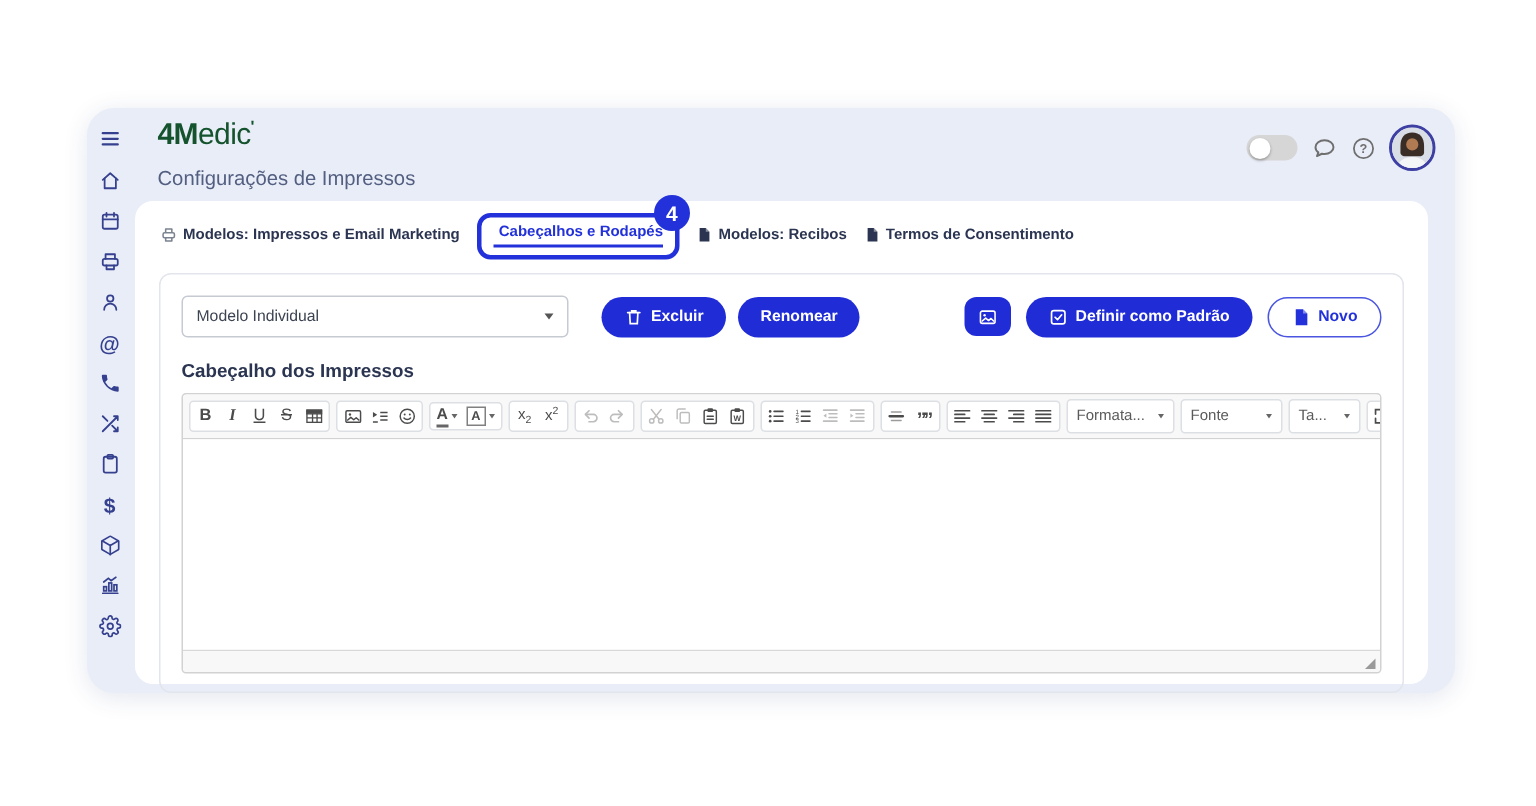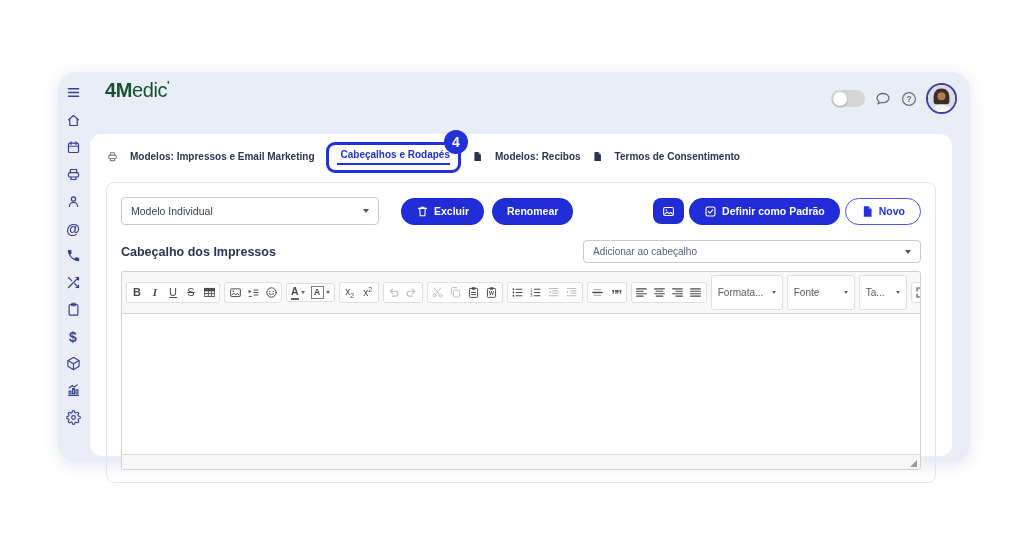--- a/index.html
+++ b/index.html
@@ -20,60 +20,60 @@
   .hdr-right{position:absolute;right:13px;top:11px;display:flex;align-items:center;gap:9px;}
   .toggle{width:34px;height:17px;border-radius:9px;background:#d6d6d6;position:relative;cursor:pointer;}
   .toggle .knob{position:absolute;left:1.5px;top:1.5px;width:14px;height:14px;border-radius:50%;background:#fff;box-shadow:0 1px 2px rgba(0,0,0,.3);}
   .hicon{width:17px;height:17px;color:#6f6f6f;display:grid;place-items:center;cursor:pointer;}
   .hicon svg{width:16px;height:16px;}
   .avatar{width:27px;height:27px;border-radius:50%;border:2px solid #3d3fa3;overflow:hidden;cursor:pointer;background:#dfe3ea;display:block;}
   .page-title{position:absolute;left:47px;top:39px;font-size:13.5px;color:#535f80;}
   
   .panel{position:absolute;left:32px;top:62px;right:18px;bottom:6px;background:#fff;border-radius:12px;}
   .tabs{display:flex;align-items:flex-start;gap:11px;padding:11px 0 0 17px;}
-  .tab{display:flex;align-items:center;gap:12px;font-size:10px;font-weight:700;color:#2b3552;padding-top:6px;cursor:pointer;white-space:nowrap;}
+  .tab{display:flex;align-items:center;gap:4px;font-size:10px;font-weight:700;color:#2b3552;padding-top:6px;cursor:pointer;white-space:nowrap;}
   .tab .tico{display:grid;place-items:center;}
   .tab .tico svg{width:11px;height:11px;}
   .tab-box{border:3px solid #2231d9;border-radius:9px;padding:4px 8px 5px;margin-top:-3px;position:relative;cursor:pointer;}
   .tab-box .tab-inner{display:flex;align-items:center;gap:4px;font-size:10px;font-weight:700;color:#2231d9;border-bottom:2.5px solid #2231d9;padding-bottom:3px;white-space:nowrap;}
   .badge{position:absolute;top:-15px;right:-10px;width:24px;height:24px;border-radius:50%;background:#2231d9;color:#fff;font-size:14px;font-weight:700;display:grid;place-items:center;}
   
   .card{margin:9px 16px 0 16px;border:1px solid #e2e5ec;border-radius:8px;padding:14px 14px 12px 14px;}
   .row1{display:flex;align-items:center;}
   .select{border:1px solid #c6cad2;border-radius:4px;background:#fff;display:flex;align-items:center;justify-content:space-between;padding:0 9px;color:#3c4351;cursor:pointer;}
   .select.model{width:238px;height:26px;font-size:10.5px;margin-right:22px;text-align:center;}
   .select.add{width:318px;height:21px;font-size:10px;color:#55607a;}
   .caret{width:0;height:0;border-left:3.5px solid transparent;border-right:3.5px solid transparent;border-top:4.5px solid #555;}
   .btn{border:none;border-radius:14px;background:#202cd6;color:#fff;font-weight:700;font-size:10.5px;height:27px;display:inline-flex;align-items:center;gap:5px;padding:0 15px;cursor:pointer;font-family:"Liberation Sans",sans-serif;}
   .btn svg{width:13px;height:13px;}
   .btn.sq{padding:0 9px;border-radius:8px;height:26px;}
   .btn.outline{background:#fff;color:#2231d9;border:1.6px solid #4a55e0;justify-content:flex-end;}
   .gap8{margin-left:8px;}
-  .right-group{margin-left:auto;display:flex;align-items:center;gap:5px;}
+  .right-group{margin-left:auto;display:flex;align-items:center;gap:10px;}
   .row2{display:flex;align-items:center;justify-content:space-between;margin:15px 0 8px 0;}
   .heading{font-size:12.5px;font-weight:700;color:#2b3552;}
   
   .editor{border:1px solid #d2d2d2;border-radius:3px;}
   .etoolbar{background:#f8f8f8;border-bottom:1px solid #d2d2d2;display:flex;align-items:center;gap:4px;padding:3px 4px;border-radius:3px 3px 0 0;overflow:hidden;}
   .grp{background:#fff;border:1px solid #dcdfe3;border-radius:3px;display:flex;align-items:center;padding:1px;flex:0 0 auto;}
   .tb{width:18px;height:17px;display:grid;place-items:center;color:#4b4b4b;font-size:11px;cursor:pointer;line-height:1;}
   .tb svg{width:13px;height:13px;}
   .tb.dis{color:#bdbdbd;cursor:default;}
   .tb.bld{font-weight:800;}
   .tb.itl{font-style:italic;font-family:"Liberation Serif",serif;font-weight:700;}
   .tb.und{text-decoration:underline;}
   .tb.str{text-decoration:line-through;}
   .tb .subsup{font-size:10px;}
   .tb sub,.tb sup{font-size:7px;}
   .tcwrap{display:flex;align-items:center;gap:2px;padding:0 3px;cursor:pointer;}
   .tc{font-weight:800;font-size:10.5px;color:#4b4b4b;border-bottom:2.5px solid #666;line-height:1.15;}
   .bc{font-weight:800;font-size:8.5px;color:#4b4b4b;border:1px solid #808080;padding:0 2.5px;line-height:1.35;}
   .mini-caret{width:0;height:0;border-left:2.5px solid transparent;border-right:2.5px solid transparent;border-top:3px solid #666;}
   .quote-glyph{font-size:13px;font-weight:800;letter-spacing:-2px;line-height:.6;padding-top:5px;}
-  .ddl{background:#fff;border:1px solid #dcdfe3;border-radius:3px;height:19px;display:flex;align-items:center;justify-content:space-between;padding:7px 6px;font-size:10px;color:#5a5a5a;cursor:pointer;flex:0 0 auto;}
+  .ddl{background:#fff;border:1px solid #dcdfe3;border-radius:3px;height:19px;display:flex;align-items:center;justify-content:space-between;padding:1px 6px;font-size:10px;color:#5a5a5a;cursor:pointer;flex:0 0 auto;}
   .ddl.fmt{width:58px;} .ddl.fnt{width:54px;} .ddl.sz{width:34px;}
   .e-content{height:140px;background:#fff;cursor:text;}
   .efooter{height:14px;background:#f8f8f8;border-top:1px solid #d9d9d9;position:relative;border-radius:0 0 3px 3px;}
   .resize{position:absolute;right:3px;bottom:2px;width:0;height:0;border-left:7px solid transparent;border-bottom:7px solid #9a9a9a;cursor:nwse-resize;}
   svg{display:block;}
 </style>
 </head>
 <body>
 
 <div class="window">
@@ -174,20 +174,21 @@
     <span class="avatar">
       <svg viewBox="0 0 24 24">
           <rect width="24" height="24" fill="#d9dde6"></rect>
           <path d="M5 11c0-5 2.5-8 7-8s7 3 7 8v4c0 1-1 2-2 2H7c-1 0-2-1-2-2z" fill="#3a2d26"></path>
           <circle cx="12" cy="10" r="3.6" fill="#b07b52"></circle>
           <path d="M3 24c.8-4.5 4.5-6.5 9-6.5s8.2 2 9 6.5z" fill="#f4f5f7"></path>
         </svg>
     </span>
   </div>
 
+  <div class="page-title">Configurações de Impressos</div>
 
   <div class="panel">
 
     <div class="tabs">
       <div class="tab">
         <span class="tico" style="color:#7b8290">
             <svg viewBox="0 0 16 16" fill="none" stroke="currentColor" stroke-width="1.5" stroke-linejoin="round">
               <path d="M5 6V2.5h6V6"></path>
               <rect x="2.5" y="6" width="11" height="5" rx="1.5"></rect>
               <path d="M5 11v3h6v-3"></path>
@@ -265,24 +266,20 @@
                 <path d="M3.5 1.5h6L13 5v9.5H3.5z" fill="#2231d9"></path>
                 <path d="M9.5 1.5V5H13" fill="#fff" opacity=".45"></path>
               </svg>
             <span>Novo</span>
           </button>
         </div>
       </div>
 
       <div class="row2">
         <div class="heading">Cabeçalho dos Impressos</div>
-        <div class="select add">
-          <span>Adicionar ao cabeçalho</span>
-          <span class="caret"></span>
-        </div>
       </div>
 
       <div class="editor">
         <div class="etoolbar">
 
           <div class="grp">
             <span class="tb bld">B</span>
             <span class="tb itl">I</span>
             <span class="tb und">U</span>
             <span class="tb str">S</span>

